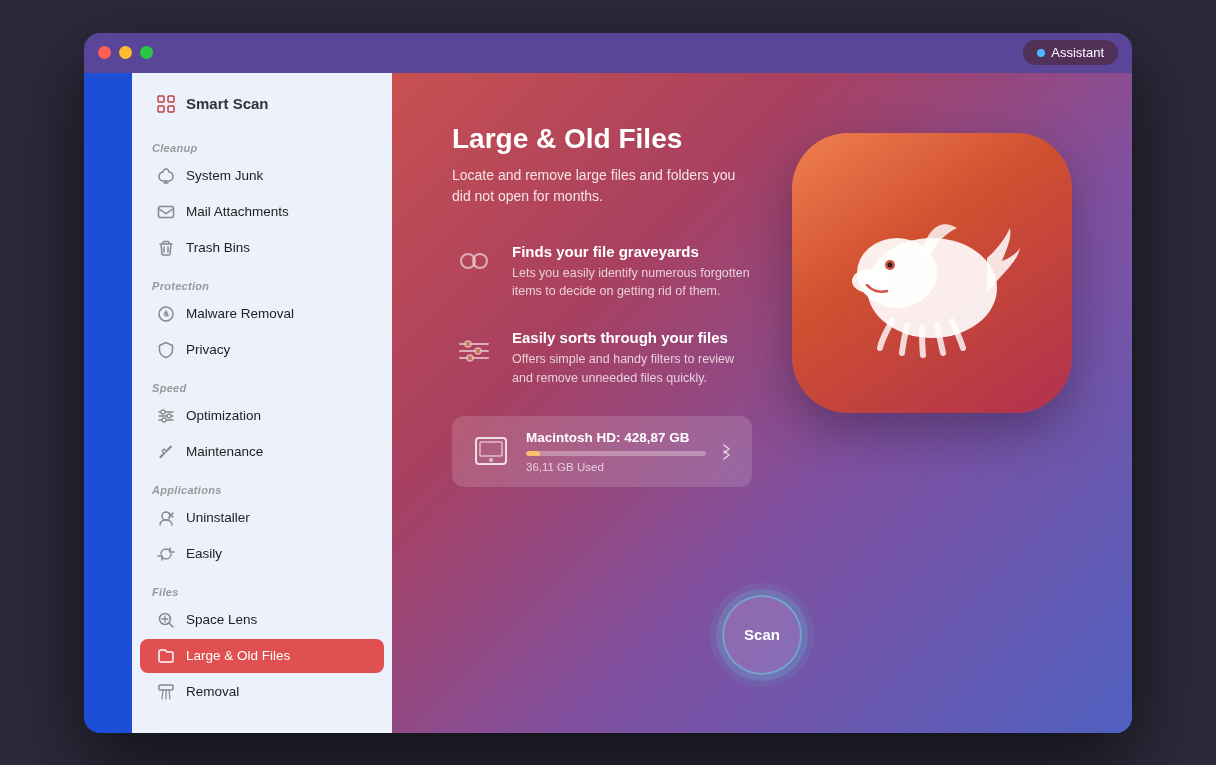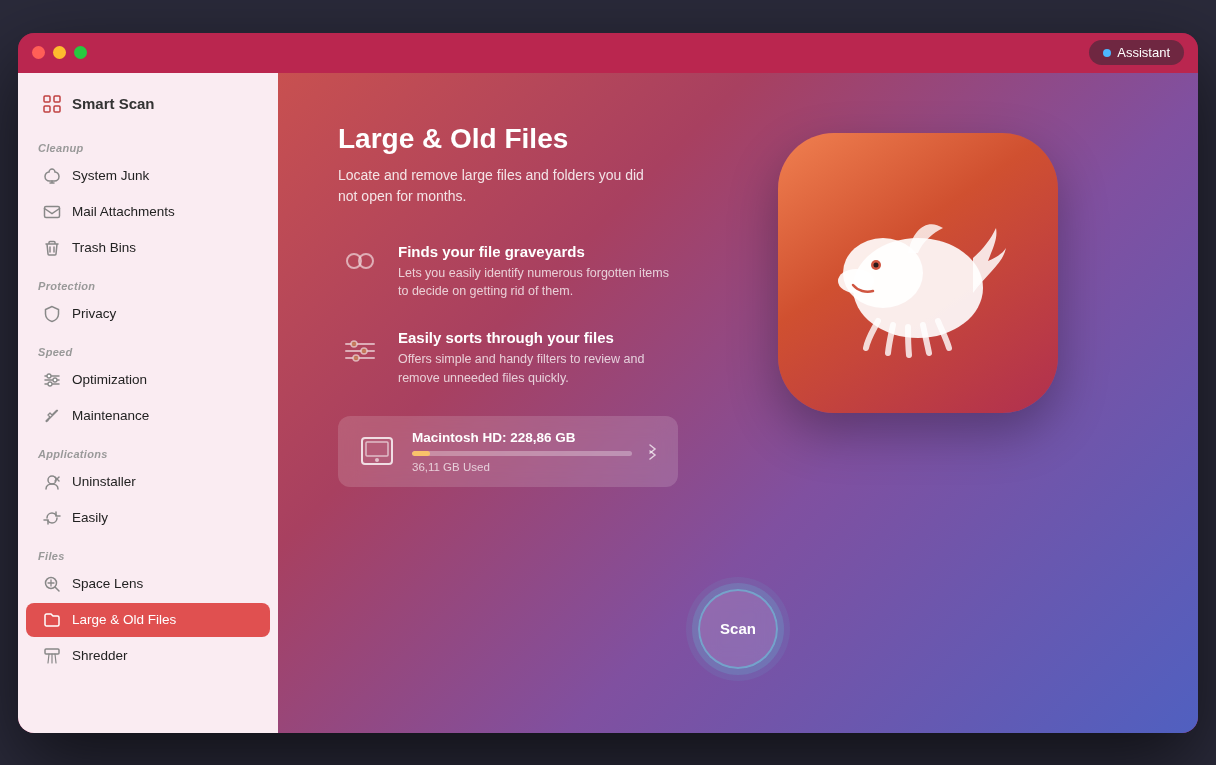--- a/index.html
+++ b/index.html
@@ -7,28 +7,28 @@
       background: #2a2a3a;
       display: flex;
       align-items: center;
       justify-content: center;
       width: 1216px;
       height: 765px;
       font-family: -apple-system, BlinkMacSystemFont, 'SF Pro Display', 'Helvetica Neue', sans-serif;
     }
 
     .window-outer {
-      width: 1180px;
+      width: 1048px;
       height: 700px;
       border-radius: 16px;
       box-shadow: 0 30px 80px rgba(0,0,0,0.6);
       overflow: hidden;
       display: flex;
       position: relative;
-      background: #be185d;
+      background: #1d4ed8;
       justify-content: center;
     }
 
     
     .title-bar {
       position: absolute;
       top: 0; left: 0; right: 0;
       height: 40px;
       background: rgba(180,60,60,0.4);
       display: flex;
@@ -71,20 +71,21 @@
 
     
     .sidebar {
       width: 260px;
       background: rgba(255,255,255,0.92);
       margin-top: 40px;
       padding: 10px 0 20px 0;
       display: flex;
       flex-direction: column;
       overflow-y: auto;
+      margin-left: 48px;
     }
 
     .sidebar-section-label {
       font-size: 11px;
       font-weight: 600;
       color: #999;
       padding: 14px 20px 4px 20px;
       letter-spacing: 0.3px;
       font-style: italic;
     }
@@ -286,21 +287,21 @@
     }
 
     .whale-svg {
       width: 200px;
       height: 200px;
     }
 
     
     .scan-btn-container {
       position: absolute;
-      bottom: 64px;
+      bottom: 58px;
       left: 50%;
       transform: translateX(-50%);
       display: flex;
       flex-direction: column;
       align-items: center;
     }
 
     .scan-btn {
       width: 80px;
       height: 80px;
@@ -377,20 +378,30 @@
           <path d="M3 5H15M6 5V3.5C6 3 6.5 2.5 7 2.5H11C11.5 2.5 12 3 12 3.5V5M7 8V13M11 8V13M4 5L5 15C5 15.5 5.5 16 6 16H12C12.5 16 13 15.5 13 15L14 5" stroke="#888" stroke-width="1.5" stroke-linecap="round"></path>
         </svg>
       </div>
       <span>Trash Bins</span>
     </div>
 
     <div class="sidebar-section-label">Protection</div>
     <div class="sidebar-item">
       <div class="sidebar-icon">
         <svg width="18" height="18" viewBox="0 0 18 18" fill="none">
+          <circle cx="9" cy="9" r="7" stroke="#888" stroke-width="1.5" fill="none"></circle>
+          <path d="M9 6V9L11 11" stroke="#888" stroke-width="1.5" stroke-linecap="round"></path>
+          <circle cx="9" cy="9" r="2" stroke="#888" stroke-width="1" fill="none"></circle>
+        </svg>
+      </div>
+      <span>Malware Removal</span>
+    </div>
+    <div class="sidebar-item">
+      <div class="sidebar-icon">
+        <svg width="18" height="18" viewBox="0 0 18 18" fill="none">
           <path d="M9 1.5L2.5 4.5V9C2.5 12.5 5.5 15.5 9 16.5C12.5 15.5 15.5 12.5 15.5 9V4.5L9 1.5Z" stroke="#888" stroke-width="1.5" fill="none"></path>
         </svg>
       </div>
       <span>Privacy</span>
     </div>
 
     <div class="sidebar-section-label">Speed</div>
     <div class="sidebar-item">
       <div class="sidebar-icon">
         <svg width="18" height="18" viewBox="0 0 18 18" fill="none">
@@ -460,21 +471,21 @@
     </div>
     <div class="sidebar-item">
       <div class="sidebar-icon">
         <svg width="18" height="18" viewBox="0 0 18 18" fill="none">
           <rect x="2" y="2" width="14" height="5" rx="1" stroke="#888" stroke-width="1.5" fill="none"></rect>
           <line x1="6" y1="7" x2="5" y2="16" stroke="#888" stroke-width="1.2" stroke-linecap="round"></line>
           <line x1="9" y1="7" x2="9" y2="16" stroke="#888" stroke-width="1.2" stroke-linecap="round"></line>
           <line x1="12" y1="7" x2="13" y2="16" stroke="#888" stroke-width="1.2" stroke-linecap="round"></line>
         </svg>
       </div>
-      <span>Shredder</span>
+      <span>Removal</span>
     </div>
   </div>
 
   <div class="main-content">
     <div class="content-area">
       <div class="left-content">
         <h1 class="page-title">Large &amp; Old Files</h1>
         <p class="page-subtitle">Locate and remove large files and folders you did not open for months.</p>
 
         <div class="feature-item">
@@ -509,21 +520,21 @@
 
         <div class="disk-card">
           <div class="disk-icon">
             <svg width="38" height="38" viewBox="0 0 38 38" fill="none">
               <rect x="4" y="6" width="30" height="26" rx="3" stroke="rgba(255,255,255,0.8)" stroke-width="2" fill="none"></rect>
               <rect x="8" y="10" width="22" height="14" rx="1" stroke="rgba(255,255,255,0.6)" stroke-width="1.5" fill="none"></rect>
               <circle cx="19" cy="28" r="2" fill="rgba(255,255,255,0.6)"></circle>
             </svg>
           </div>
           <div class="disk-info">
-            <div class="disk-name">Macintosh HD: 228,86 GB</div>
+            <div class="disk-name">Macintosh HD: 428,87 GB</div>
             <div class="disk-progress-bar">
               <div class="disk-progress-fill"></div>
             </div>
             <div class="disk-used">36,11 GB Used</div>
           </div>
           <div class="disk-chevron">
             <svg width="14" height="18" viewBox="0 0 14 18" fill="none">
               <polyline points="4,3 9,7 4,11" stroke="rgba(255,255,255,0.7)" stroke-width="1.5" fill="none" stroke-linecap="round"></polyline>
               <polyline points="4,9 9,13 4,17" stroke="rgba(255,255,255,0.7)" stroke-width="1.5" fill="none" stroke-linecap="round"></polyline>
             </svg>

